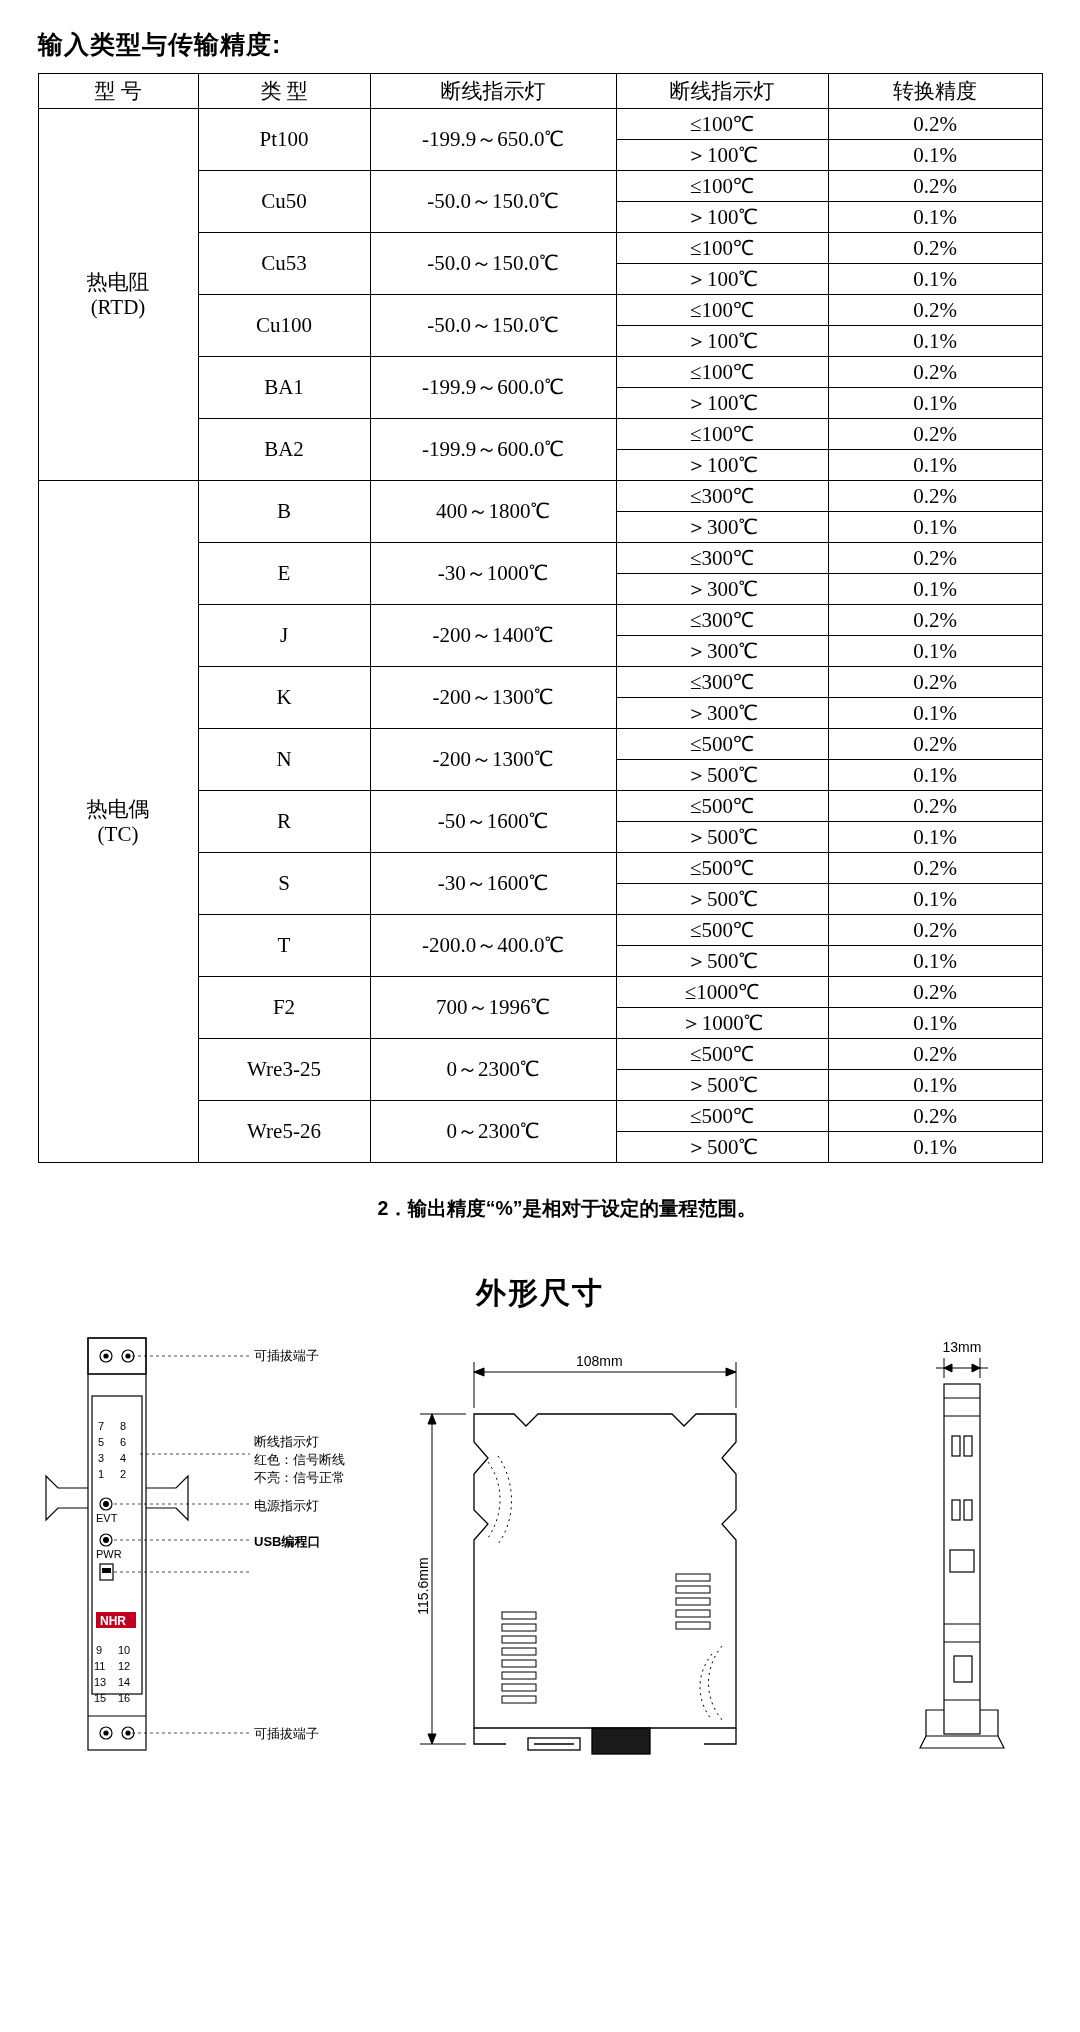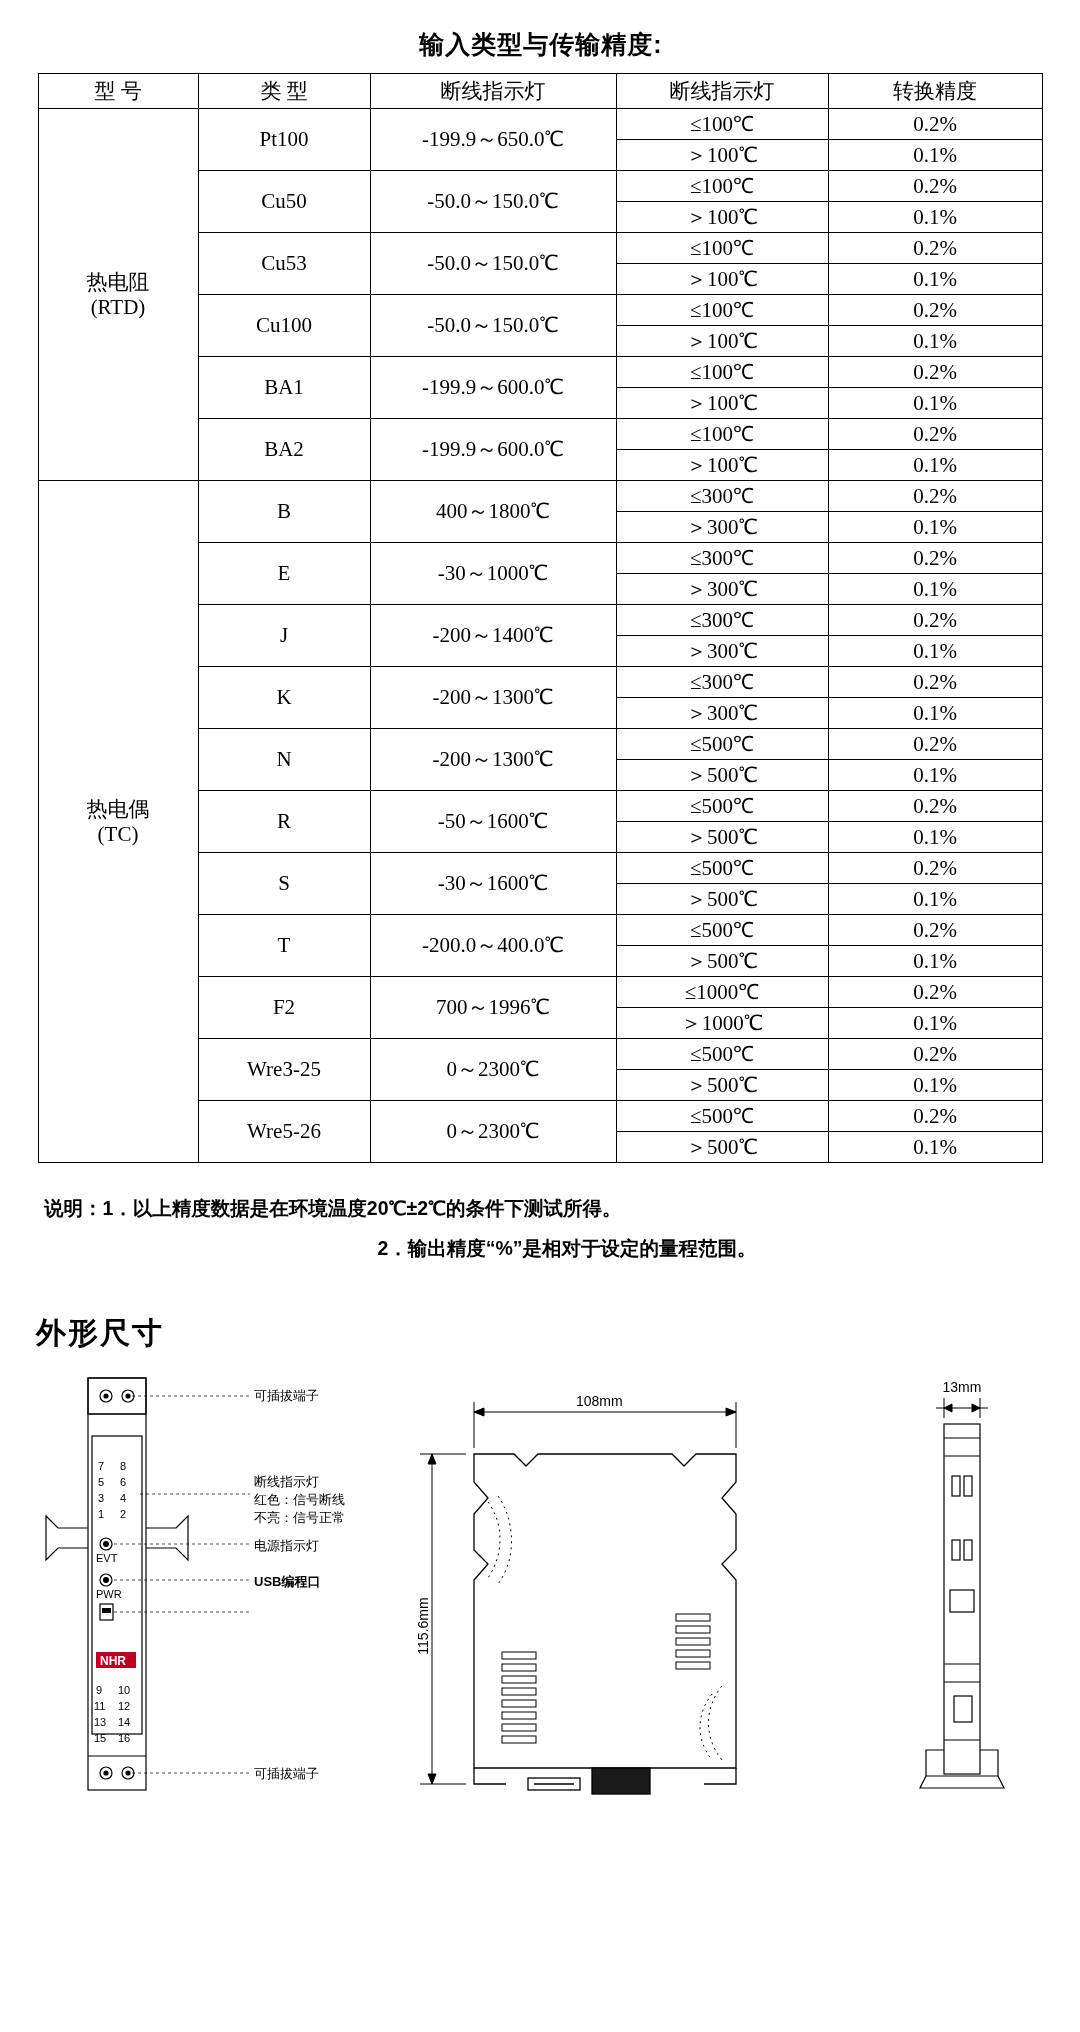--- a/index.html
+++ b/index.html
@@ -18,21 +18,20 @@
     min-height: 2032px;
     box-sizing: border-box;
     padding: 28px 36px 0 36px;
   }
   .section-title {
     font-family: "Liberation Sans", sans-serif;
     font-weight: bold;
     font-size: 25px;
     letter-spacing: 1px;
     margin: 0 0 10px 2px;
-    text-align: center;
   }
   table.spec {
     border-collapse: collapse;
     width: 1004px;
     margin: 12px auto;
     table-layout: fixed;
   }
   table.spec td, table.spec th {
     border: 1px solid #000;
     text-align: center;
@@ -59,21 +58,21 @@
   .notes {
     margin: 26px 0 0 8px;
     font-family: "Liberation Sans", sans-serif;
     font-weight: bold;
     font-size: 19.5px;
     line-height: 2.05;
   }
   .notes .n-line { white-space: nowrap; }
   .notes .indent { padding-left: 46px; text-align: center; }
   .dim-title {
-    text-align: left;
+    text-align: center;
     font-family: "Liberation Sans", sans-serif;
     font-weight: bold;
     font-size: 30px;
     margin: 44px 0 10px 0;
     letter-spacing: 2px;
   }
   .drawing-wrap {
     position: relative;
     width: 1008px;
     height: 440px;
@@ -320,21 +319,20 @@
       </tr>
       <tr>
         <td>＞500℃</td>
         <td>0.1%</td>
       </tr>
 
     </tbody>
   </table>
 
   <div class="notes">
-    <div class="n-line"><span>说明：</span><span>1．以上精度数据是在环境温度20℃±2℃的条件下测试所得。</span></div>
     <div class="n-line indent"><span>2．输出精度“%”是相对于设定的量程范围。</span></div>
   </div>
 
   <div class="dim-title">外形尺寸</div>
 
   <div class="drawing-wrap">
     <svg width="1008" height="440" viewBox="0 0 1008 440" xmlns="http://www.w3.org/2000/svg">
       <g fill="none" stroke="#000" stroke-width="1.2">
 
         <rect x="52" y="14" width="58" height="412"></rect>

